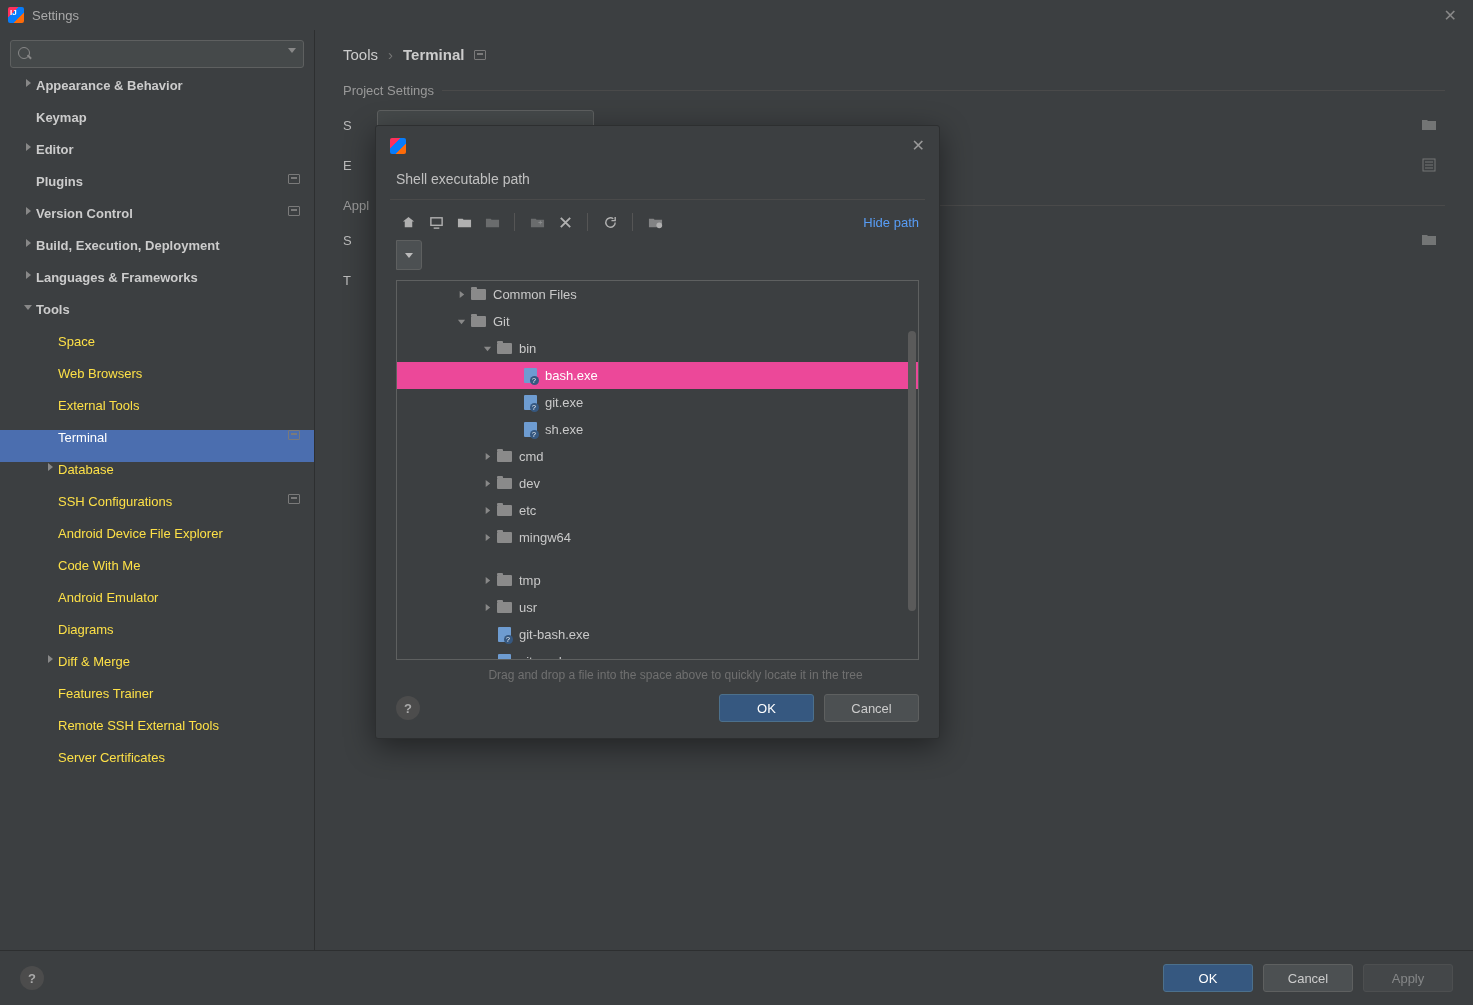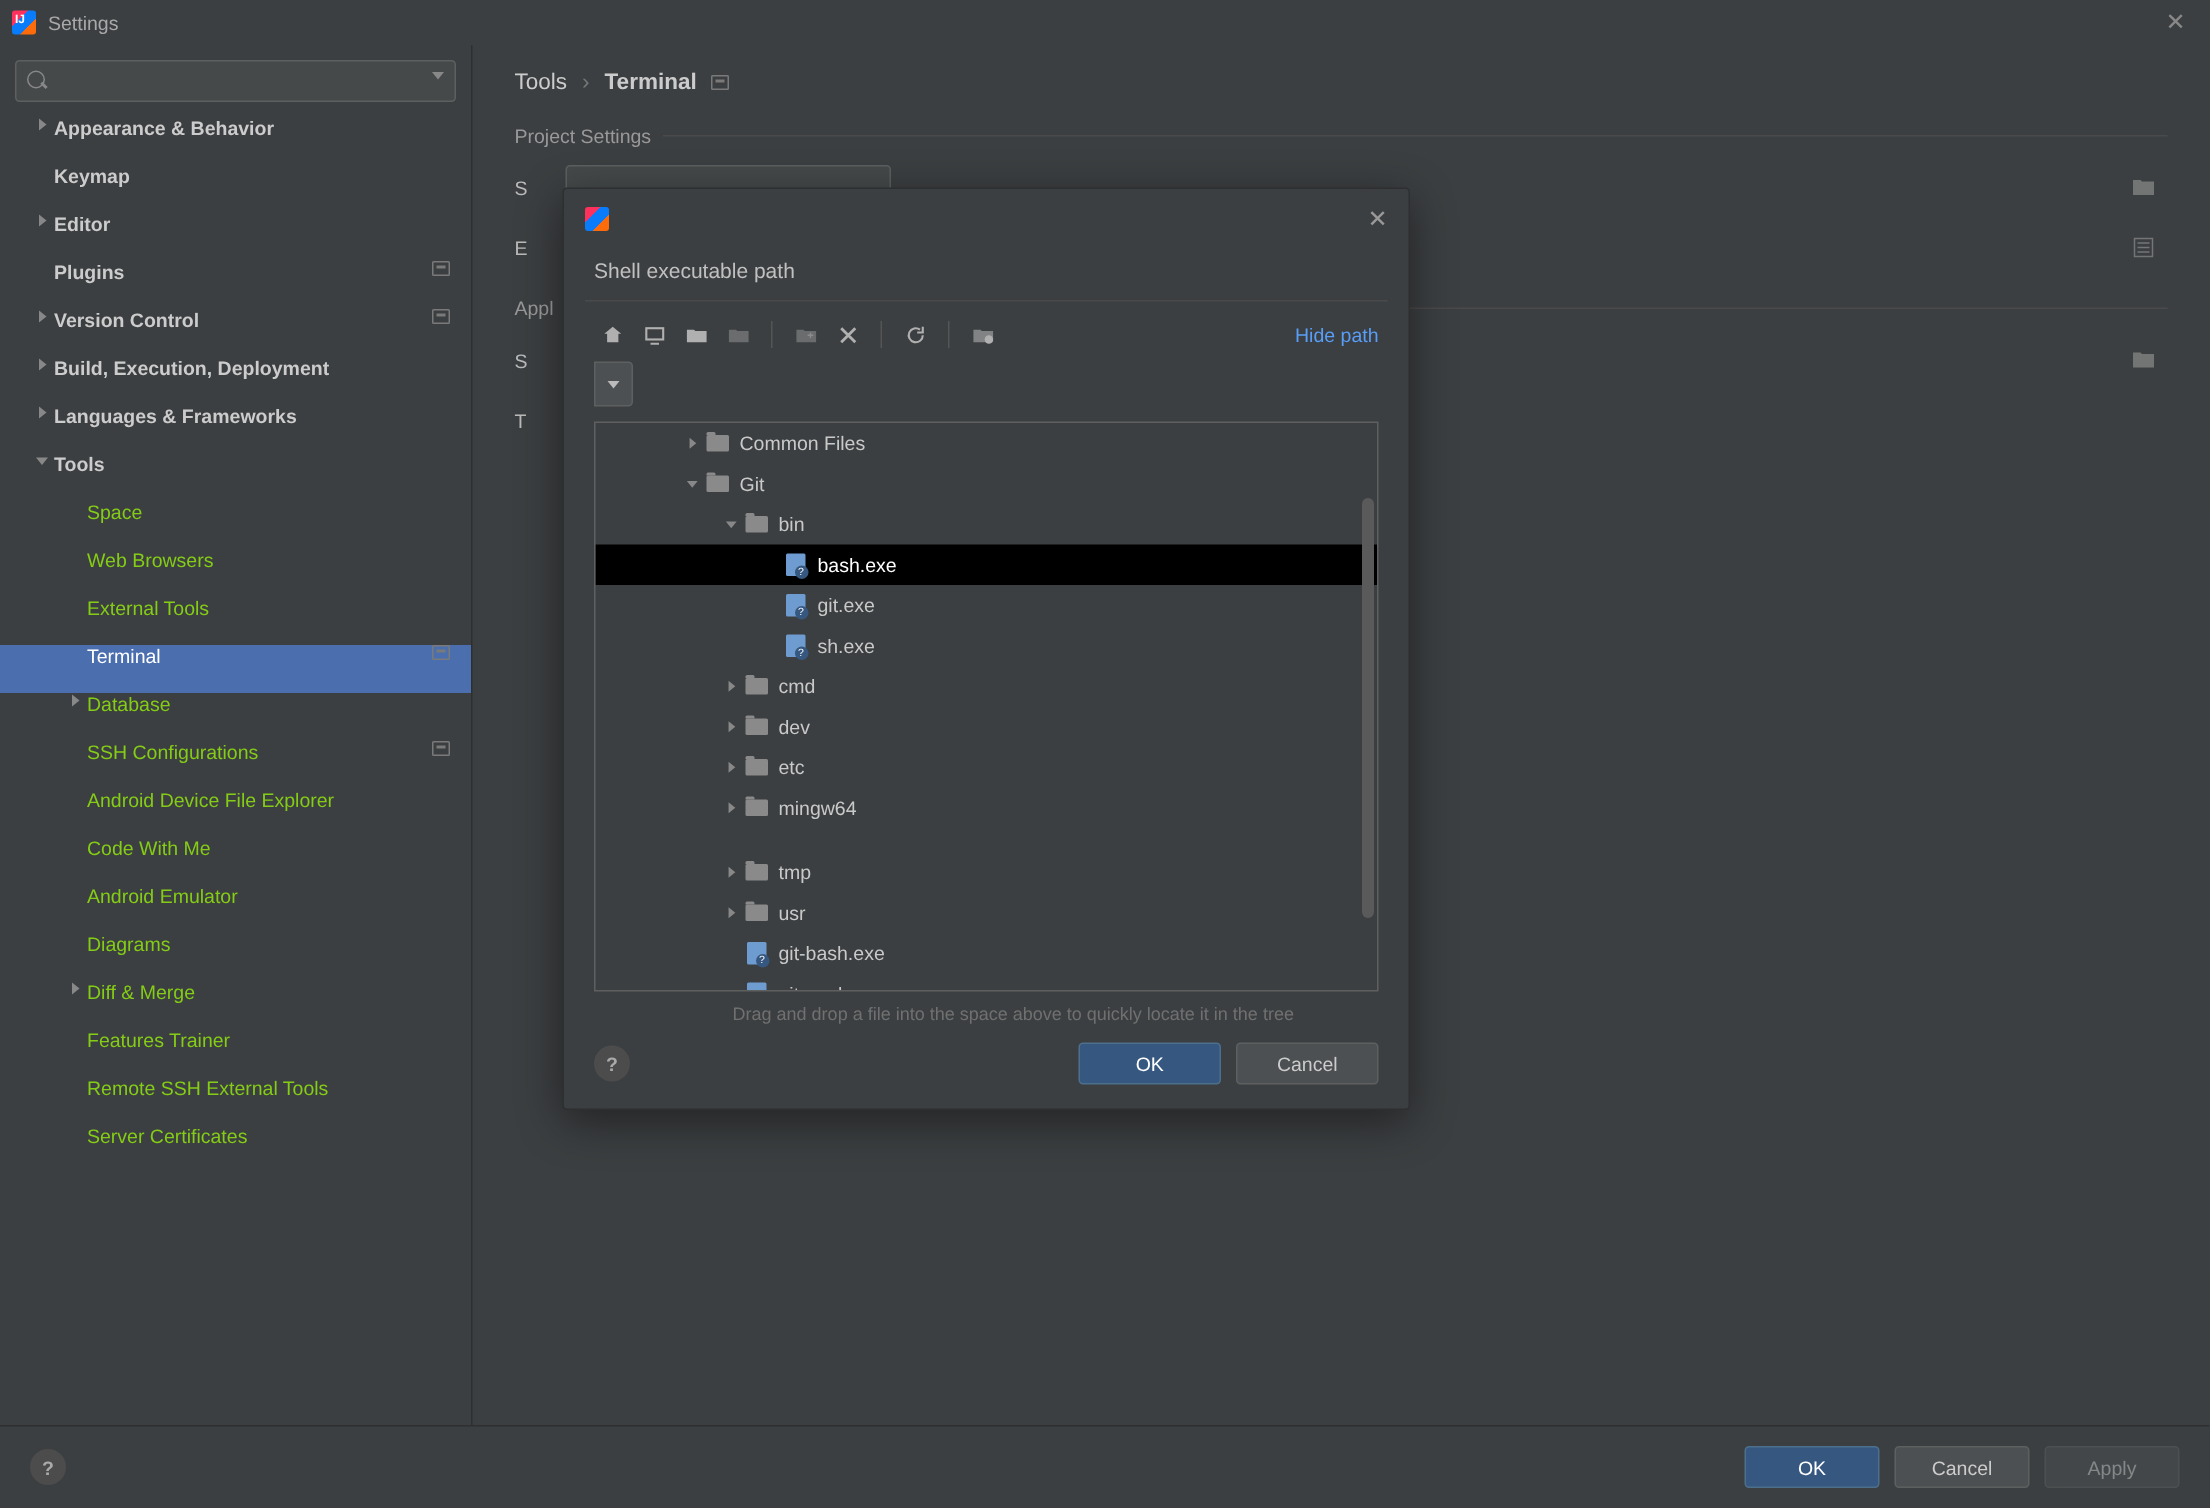--- a/index.html
+++ b/index.html
@@ -19,21 +19,21 @@
   .sidebar { width: 315px; background:#3c3f41; border-right:1px solid #2d2f30; display:flex; flex-direction:column; }
   .search-wrap { padding: 10px; }
   .search-input { width:100%; height:28px; background:#45494a; border:1px solid #5e6060; border-radius:3px; color:#bbb; padding:0 6px 0 24px; }
   .search-wrap { position:relative; }
   .search-wrap::before { content:''; position:absolute; left:18px; top:17px; width:10px; height:10px; border:1.5px solid #888; border-radius:50%; }
   .search-wrap::after { content:''; position:absolute; left:27px; top:26px; width:5px; height:1.5px; background:#888; transform:rotate(45deg); }
   .search-caret { position:absolute; right:18px; top:18px; width:0; height:0; border-left:4px solid transparent; border-right:4px solid transparent; border-top:5px solid #888; }
 
   .tree { flex:1; overflow:auto; padding-bottom:10px; }
   .tree-item { display:flex; height:32px; padding-left:20px; cursor:pointer; color:#cccccc; font-weight:600; position:relative; }
-  .tree-item.child { padding-left:58px; font-weight:400; color:#84cc16; }
+  .tree-item.child { padding-left:58px; font-weight:400; color:#fde047; }
   .tree-item.child.expandable { padding-left:42px; }
   .tree-item.selected { background:#4b6eaf; color:#fff; }
   .chev { width:16px; display:inline-flex; justify-content:center; color:#888; margin-right:0; }
   .chev svg { width:10px; height:10px; }
   .tree-badge { position:absolute; right:14px; width:12px; height:10px; border:1.5px solid #7a7a7a; border-radius:1px; }
   .tree-badge::after { content:''; position:absolute; left:2px; top:2px; right:2px; height:2px; background:#7a7a7a; }
 
   
   .content { flex:1; padding:16px 28px; position:relative; }
   .breadcrumb { display:flex; align-items:center; gap:10px; font-size:15px; color:#ccc; margin-bottom:20px; }
@@ -75,21 +75,21 @@
   .hide-path { color:#589df6; cursor:pointer; font-size:13px; }
 
   .path-row { padding:0 20px 10px; display:flex; }
   .path-input { flex:1; height:30px; background:#45494a; border:1px solid #5e6060; border-right:none; border-radius:3px 0 0 3px; color:#ccc; padding:0 8px; font-size:13px; }
   .path-drop { width:26px; height:30px; background:#4c5052; border:1px solid #5e6060; border-radius:0 3px 3px 0; display:flex; align-items:center; justify-content:center; cursor:pointer; }
   .path-drop::after { content:''; width:0; height:0; border-left:4px solid transparent; border-right:4px solid transparent; border-top:5px solid #bbb; }
 
   .file-tree { margin:0 20px; border:1px solid #5e6060; height:380px; overflow:hidden; position:relative; background:#3c3f41; }
   .ft-scroll { position:absolute; right:2px; top:50px; width:8px; height:280px; background:#5a5a5a; border-radius:4px; }
   .ft-row { display:flex; align-items:center; height:27px; color:#c9c9c9; cursor:pointer; font-size:13px; }
-  .ft-row.selected { background:#000000; color:#fff; }
+  .ft-row.selected { background:#ec4899; color:#fff; }
   .ft-chev { width:16px; display:inline-flex; justify-content:center; color:#888; }
   .ft-chev svg { width:9px; height:9px; }
   .ft-icon { width:18px; height:16px; margin-right:6px; display:inline-flex; align-items:center; justify-content:center; }
   .folder-i { width:15px; height:11px; background:#8a8a8a; border-radius:1px; position:relative; }
   .folder-i::before { content:''; position:absolute; top:-2px; left:0; width:6px; height:2px; background:#8a8a8a; border-radius:1px 1px 0 0; }
   .file-exe { width:13px; height:15px; background:#6e9cd1; border-radius:1px; position:relative; }
   .file-exe::after { content:'?'; position:absolute; right:-2px; bottom:-2px; width:9px; height:9px; background:#365880; color:#fff; font-size:7px; border-radius:50%; display:flex; align-items:center; justify-content:center; }
 
   .hint { text-align:center; color:#707070; font-size:12px; padding:8px 0 12px;margin-left:36px; }
   .modal-foot { display:flex; align-items:center; padding:0 20px 16px; gap:10px; }

